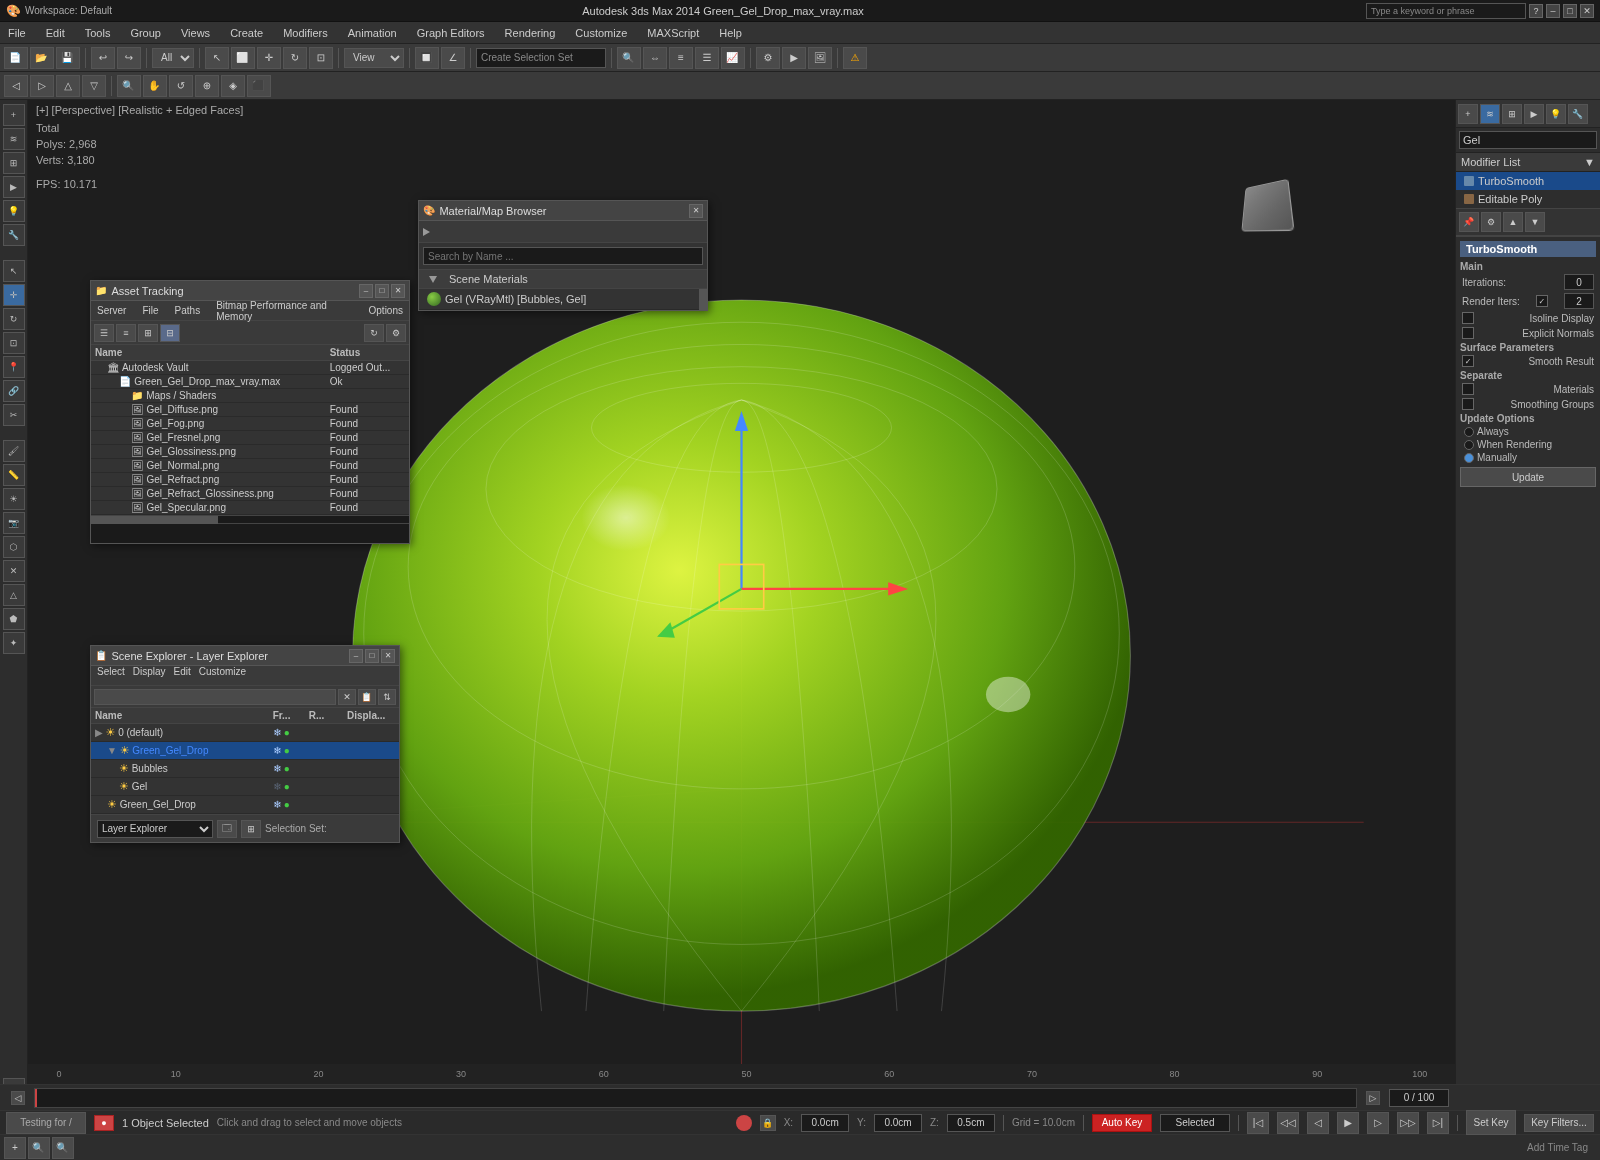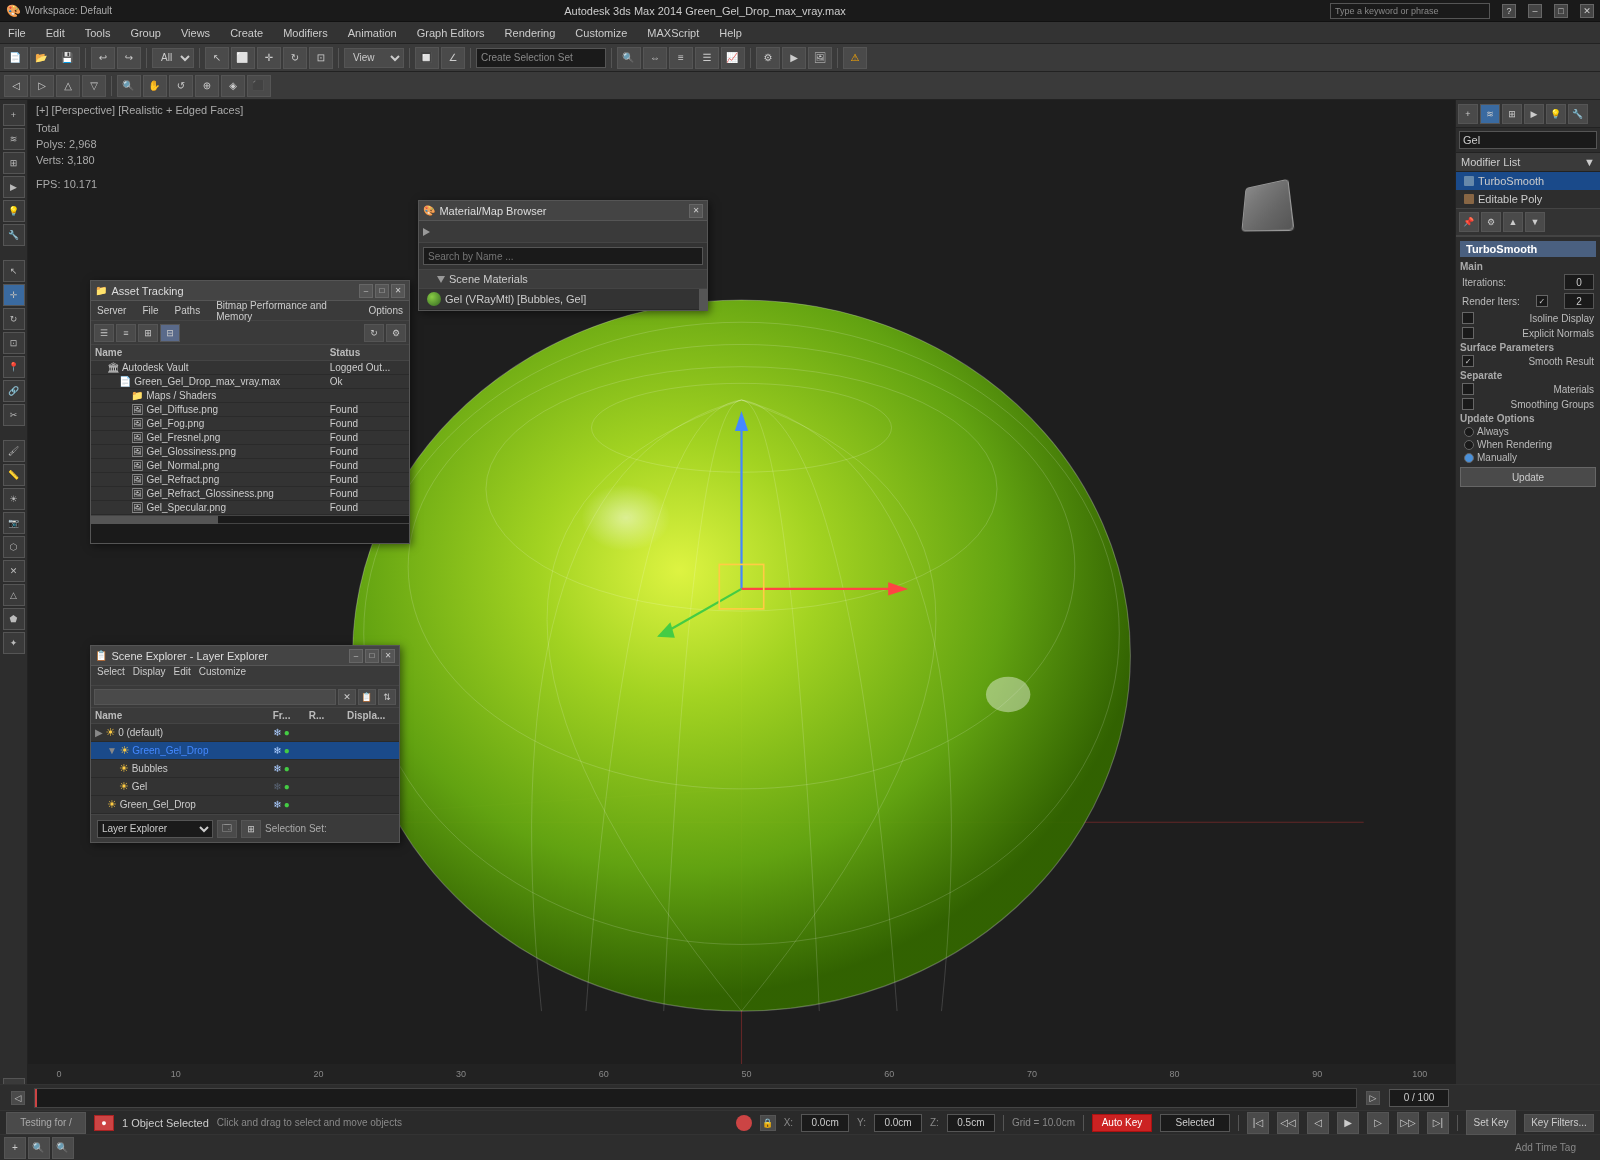--- a/index.html
+++ b/index.html
@@ -19,21 +19,21 @@
       height: 22px;
       background: #1a1a1a;
       display: flex;
       align-items: center;
       justify-content: space-between;
       padding: 0 6px;
       border-bottom: 1px solid #111;
     }
     #title-bar-left { display: flex; align-items: center; gap: 4px; }
     #title-bar-center { font-size: 11px; color: #ccc; }
-    #title-bar-right { display: flex; align-items: center; gap: 12px; padding-left: 32px; }
+    #title-bar-right { display: flex; align-items: center; gap: 3px; padding-left: 32px; }
     .title-btn { width: 14px; height: 14px; background: #444; border: 1px solid #666; cursor: pointer; font-size: 9px; display: flex; align-items: center; justify-content: center; color: #ccc; }
 
     
     #menu-bar {
       height: 22px;
       background: #333;
       display: flex;
       align-items: center;
       padding: 0 4px;
       gap: 12px;
@@ -243,23 +243,23 @@
     }
     #mat-browser .search-row {
       padding: 4px;
       border-bottom: 1px solid #444;
       display: flex; align-items: center; gap: 3px;
     }
     #mat-browser .search-input {
       flex: 1; height: 18px; background: #1a1a1a; border: 1px solid #555; color: #ccc; font-size: 10px; padding: 0 4px;
     }
     #mat-browser .section-header {
-      padding: 3px 18px; background: #3d3d3d; font-size: 11px; color: #ccc;
+      padding: 3px 10px; background: #3d3d3d; font-size: 11px; color: #ccc;
       border-bottom: 1px solid #444;
-      display: flex; align-items: center; gap: 4px; text-align: right;
+      display: flex; align-items: center; gap: 12px; text-align: right;
     }
     .triangle { display: inline-block; width: 0; height: 0; border-top: 4px solid transparent; border-bottom: 4px solid transparent; border-left: 7px solid #999; }
     .triangle.down { border-left: 4px solid transparent; border-right: 4px solid transparent; border-top: 7px solid #999; border-bottom: none; }
     #mat-browser .mat-item {
       padding: 3px 8px; font-size: 11px; color: #ccc; cursor: pointer;
       display: flex; align-items: center; gap: 4px;
       border-bottom: 1px solid #2a2a2a;
     }
     .mat-sphere { width: 14px; height: 14px; border-radius: 50%; background: radial-gradient(circle at 35% 35%, #88cc44, #336622); display: inline-block; }
     .mat-drag-handle { width: 8px; background: #555; cursor: ew-resize; }
@@ -953,15 +953,15 @@
     <div style="width:1px; height:16px; background:#555;"></div>
     <div style="width:50px; height:25px; background:#4a4a4a; border:1px solid #555; display:flex; align-items:center; justify-content:center; font-size:10px; color:#ccc; cursor:pointer;">Set Key</div>
     <div style="width:70px; height:18px; background:#4a4a4a; border:1px solid #555; display:flex; align-items:center; justify-content:center; font-size:10px; color:#ccc; cursor:pointer;">Key Filters...</div>
   </div>
 
   <div id="bottom-controls" style="height:26px; background:#2d2d2d; border-top:1px solid #333; display:flex; align-items:center; padding:0 4px; gap:2px;">
     <div class="bc-btn">+</div>
     <div class="bc-btn">🔍</div>
     <div class="bc-btn">🔍</div>
     <div style="flex:1;"></div>
-    <span style="font-size:10px; color:#888; margin-right:20px;">Add Time Tag</span>
+    <span style="font-size:10px; color:#888; margin-right:8px;">Add Time Tag</span>
   </div>
 </div>
 
 </body></html>

